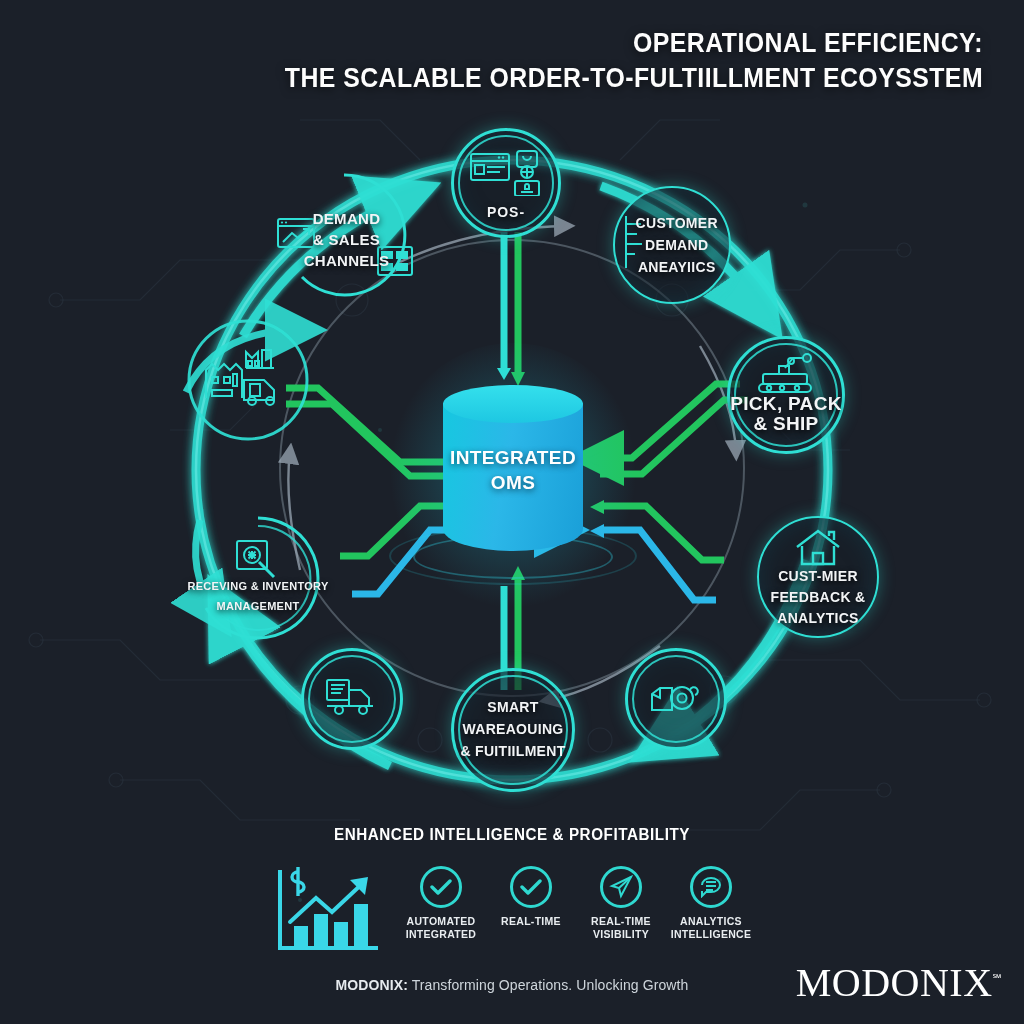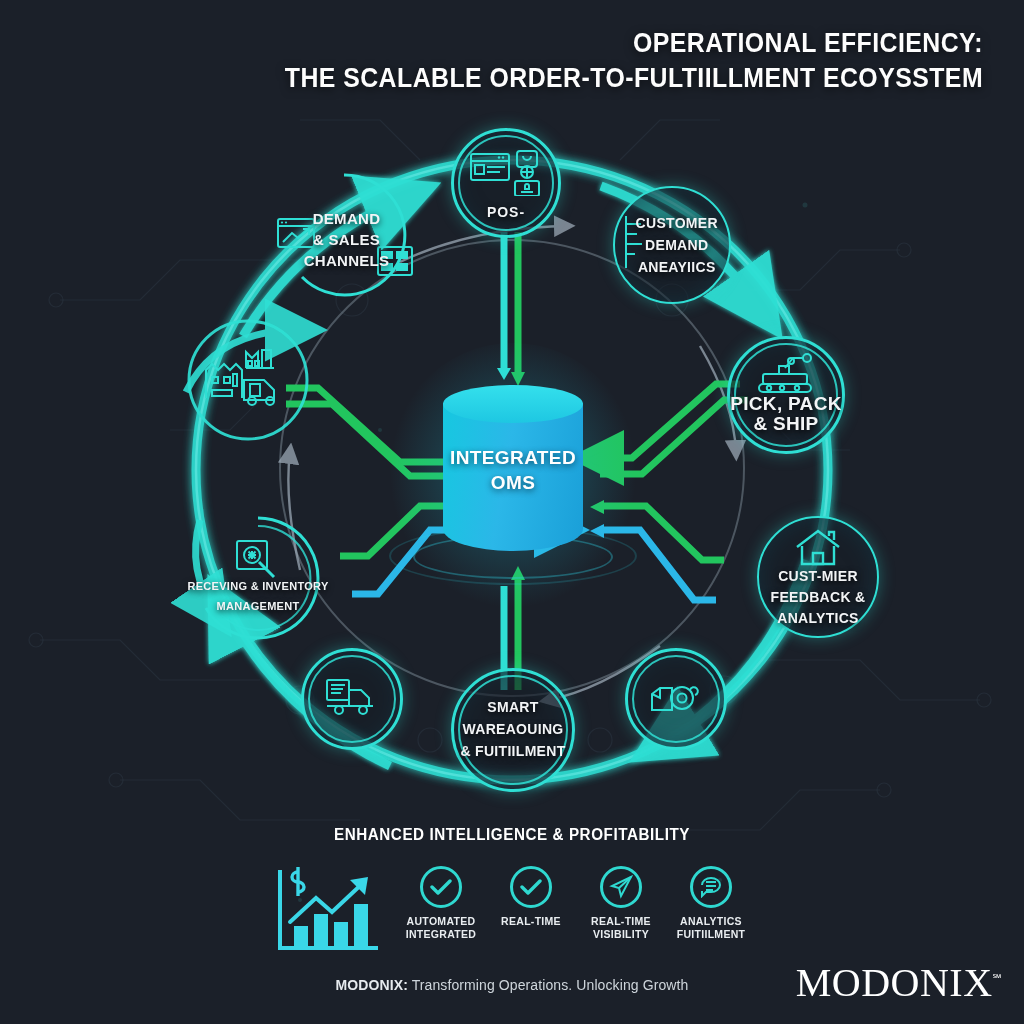--- a/index.html
+++ b/index.html
@@ -519,21 +519,21 @@
     <div class="benefit">
       <div class="bcircle">
         <svg width="24" height="22" viewBox="0 0 24 22" fill="none" stroke="#2fd8d0" stroke-width="2">
           <path d="M3 9 a9 7 0 1 1 9 7 H7 L3 20 V15"></path>
           <line x1="7" y1="6" x2="17" y2="6"></line>
             <line x1="7" y1="10" x2="17" y2="10"></line>
             <line x1="7" y1="14" x2="14" y2="14"></line>
         </svg>
       </div>
       <div class="blabel">ANALYTICS</div>
-      <div class="blabel">FUITIILMENT</div>
+      <div class="blabel">INTELLIGENCE</div>
     </div>
   </div>
 
   <div class="footer-tag">
     <b>MODONIX:</b>
     <span class="light">Transforming Operations. Unlocking Growth</span>
   </div>
 
   <div class="logo">
     <span>MODONIX</span><span class="sm">℠</span>

